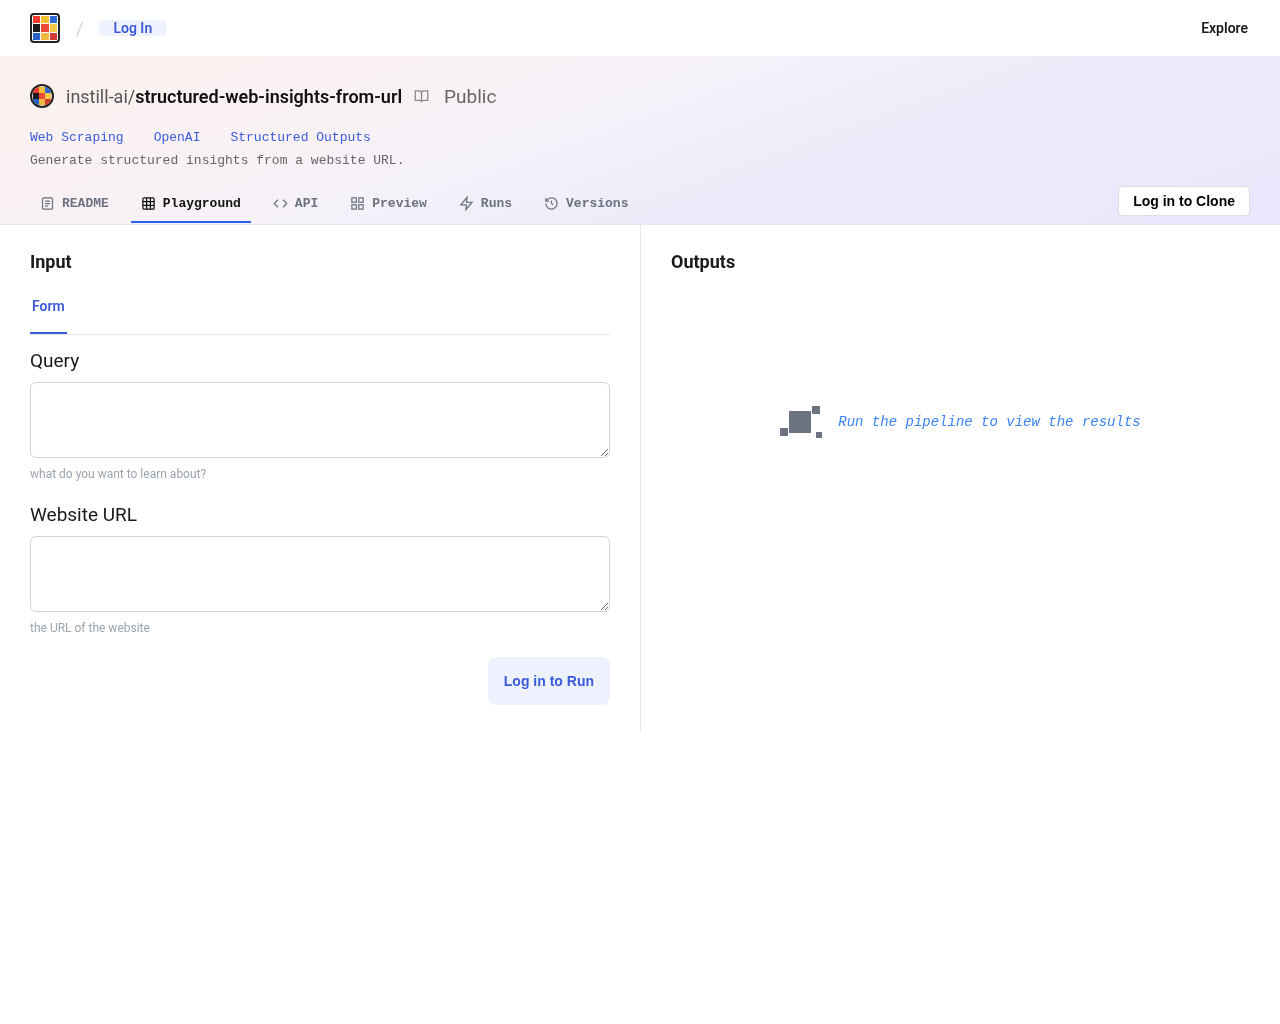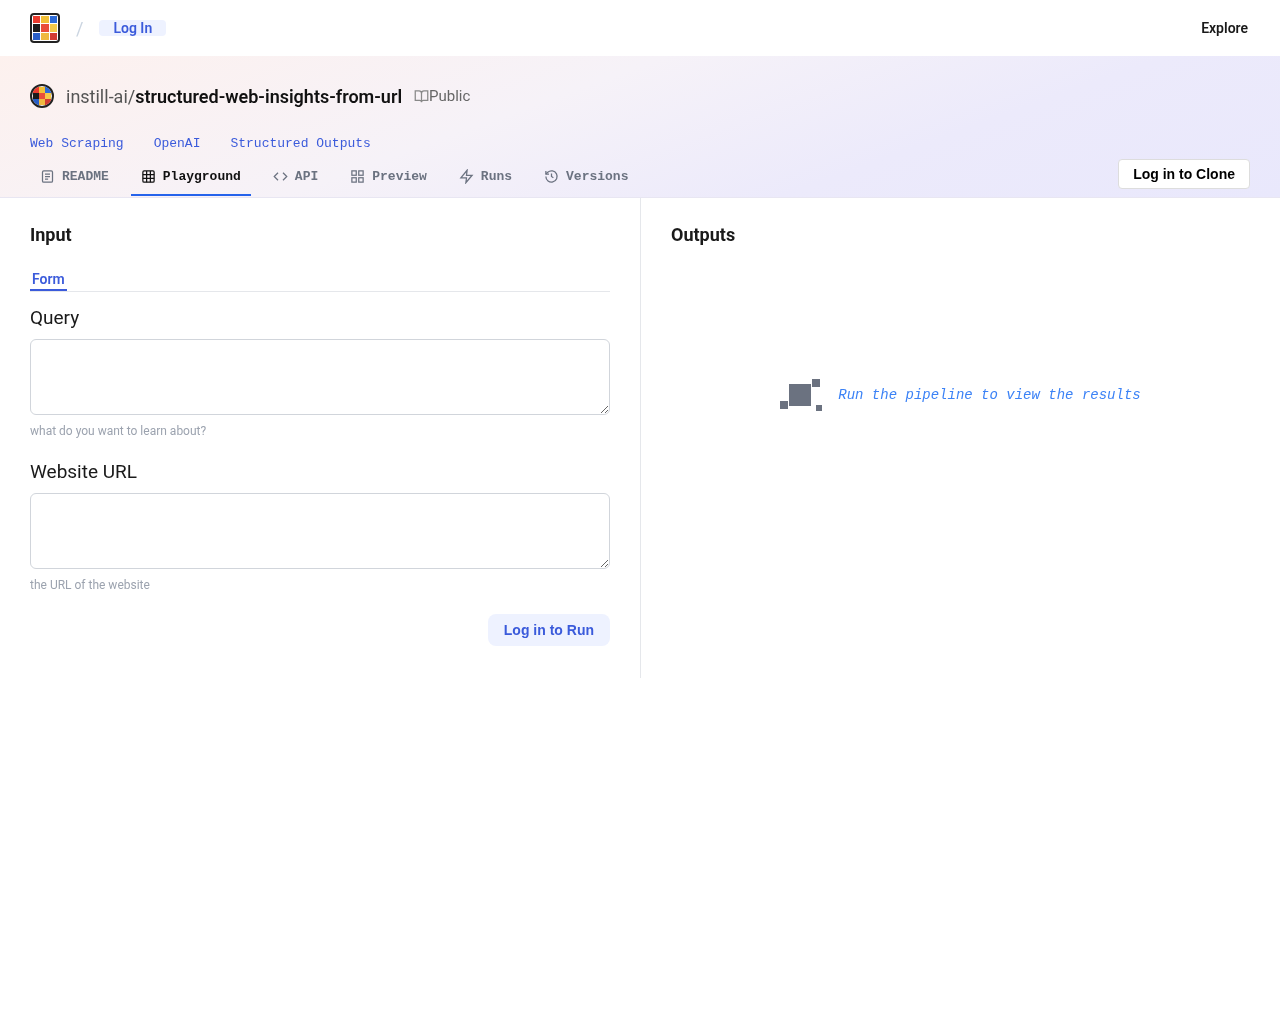--- a/index.html
+++ b/index.html
@@ -54,32 +54,32 @@
     font-size: 14px;
   }
   .nav-right { margin-left: auto; font-weight: 600; padding-right: 8px; }
 
   
   .hero {
     background: linear-gradient(160deg, #fdf1ee 0%, #f6f2f8 40%, #eceafb 70%, #e9e8fc 100%);
     border-bottom: 1px solid #e8e6f2;
     padding: 28px 30px 0 30px;
   }
-  .hero-top { display:flex; align-items:center; gap:12px; margin-bottom:28px; }
+  .hero-top { display:flex; align-items:center; gap:12px; margin-bottom:22px; }
   .owner-avatar {
     width: 24px; height: 24px; border-radius: 50%;
     border: 2px solid #222;
     display:grid; grid-template-columns:repeat(3,1fr); grid-template-rows:repeat(3,1fr);
     overflow:hidden; padding:1px; gap:0.5px;
   }
   .owner-avatar span{display:block;width:100%;height:100%;}
   .crumb { font-size: 18px; font-weight: 500; }
   .crumb .owner { color:#555; font-weight:400; }
   .crumb .name  { color:#111; font-weight:600; }
-  .vis-badge { display:flex; align-items:center; gap:0; color:#666; font-size:15px; }
+  .vis-badge { display:flex; align-items:center; gap:15px; color:#666; font-size:19px; }
   .vis-badge svg { stroke:#888; }
 
   .tag-row { display:flex; gap:30px; margin-bottom:8px; }
   .tag-row span { font-size:13px; color:var(--link-blue); }
   .desc { font-size:13px; color:#666; margin-bottom: 18px; }
 
   .tabs-row { display:flex; align-items:center; gap:12px; }
   .tab {
     display:flex; align-items:center; gap:7px;
     padding: 8px 10px 10px 10px;
@@ -98,34 +98,34 @@
   }
 
   
   .playground { display:flex; }
   .col { padding: 26px 30px; }
   .col.input { width: 50%; }
   .col.output { flex:1; border-left:1px solid #e5e7eb; min-height:480px; }
   .col-title { font-size:18px; font-weight:700; margin-bottom:20px; }
 
   .subtabs { display:flex; border-bottom:1px solid #e5e7eb; margin-bottom:14px; }
-  .subtab { padding:6px 2px 2px 2px; font-weight:600; color:var(--link-blue); border-bottom:2px solid var(--link-blue); font-size:14px;}
+  .subtab { padding:6px 2px 18px 2px; font-weight:600; color:var(--link-blue); border-bottom:2px solid var(--link-blue); font-size:14px;}
 
   .field-label { font-size:19px; margin-bottom:10px; display:block; }
   textarea.field {
     width:100%; height:76px; resize:vertical;
     border:1px solid #d1d5db; border-radius:6px;
     padding:10px; font-family:inherit; font-size:14px;
     margin-bottom:6px;
   }
   .helper { font-size:12px; color:var(--text-muted); margin-bottom:22px; }
   .run-row { display:flex; justify-content:flex-end; }
   .run-btn {
     background: var(--bg-button); color: var(--link-blue);
-    font-weight:600; padding:8px 16px; border:none; border-radius:8px;
+    font-weight:600; padding:16px 16px; border:none; border-radius:8px;
     font-size:14px;
   }
 
   .output-empty {
     display:flex; align-items:center; justify-content:center; gap:18px;
     height: 260px;
   }
   .output-empty .msg { color:#3b82f6; font-style:italic; font-size:14px; }
   .empty-mark {
     width:40px; height:40px; position:relative;
@@ -178,20 +178,21 @@
       <span>Public</span>
     </span>
   </div>
 
   <div class="tag-row mono">
     <span>Web Scraping</span>
     <span>OpenAI</span>
     <span>Structured Outputs</span>
   </div>
 
+  <div class="desc mono">Generate structured insights from a website URL.</div>
 
   <div class="tabs-row mono">
     <div class="tab">
       <svg width="15" height="15" viewBox="0 0 24 24" fill="none" stroke-width="2">
           <rect x="4" y="3" width="16" height="18" rx="2"></rect>
           <path d="M8 8h8M8 12h8M8 16h5"></path>
         </svg>
       <span>README</span>
     </div>
     <div class="tab active">

